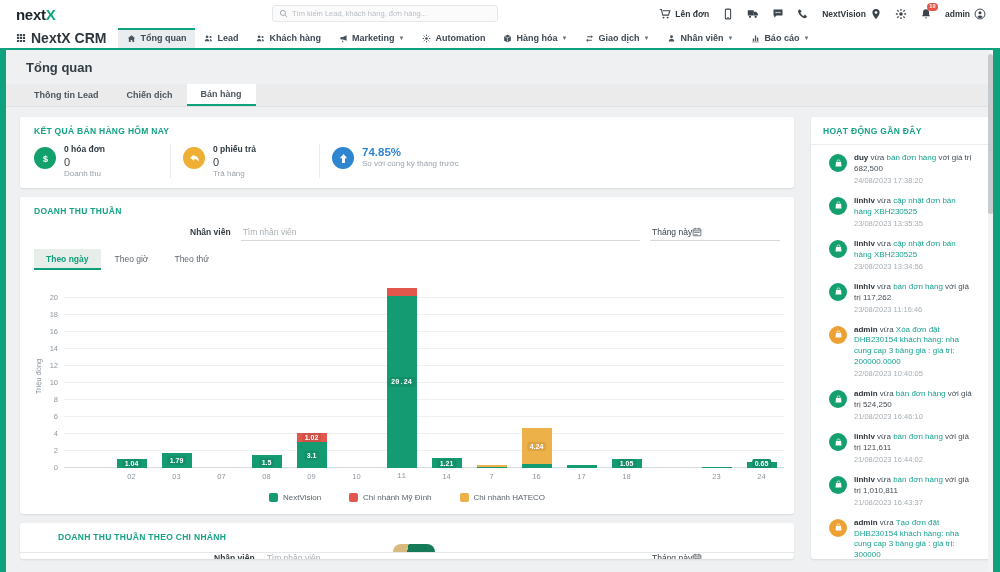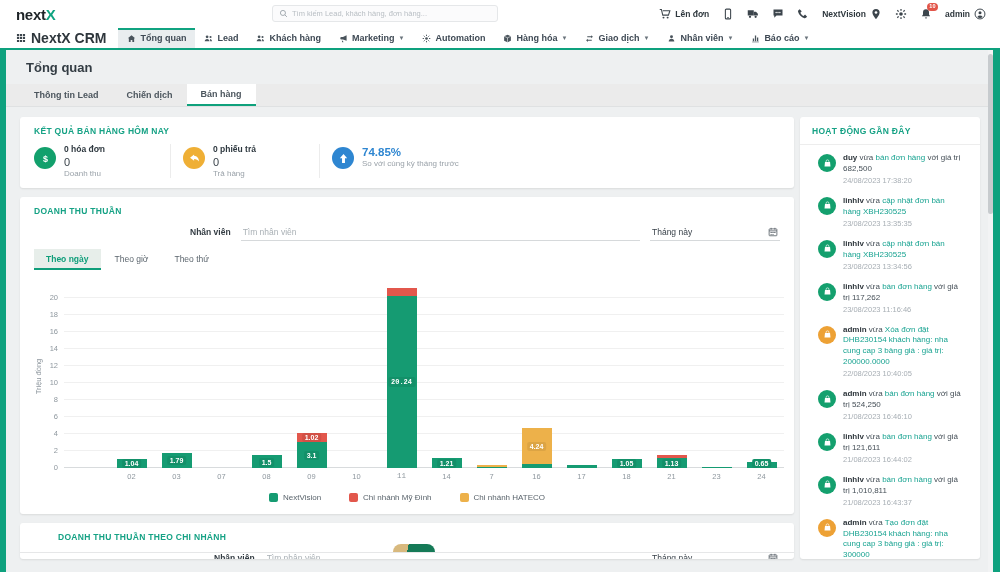--- a/index.html
+++ b/index.html
@@ -42,21 +42,21 @@
   
   .page { position:absolute; top:50px; bottom:0; left:0; right:0; background:#eef0f1;
     border-left:6px solid #0ea17e; border-right:7px solid #0ea17e; overflow:hidden; }
   .page-title { margin:10px 0 0 20px; font-size:13px; font-weight:bold; color:#333c43; }
   .tabbar { margin-top:9px; background:#ebebeb; height:23px; display:flex; align-items:stretch;
     padding-left:14px; border-bottom:1px solid #dfe1e2; }
   .ptab { display:flex; align-items:center; padding:0 14px; font-size:9px; color:#4c565e;
     font-weight:bold; cursor:pointer; }
   .ptab.active { background:#fff; border-bottom:2px solid #0fa17c; }
 
-  .content { display:flex; gap:6px; padding:10px 0 0 14px; height:452px; }
+  .content { display:flex; gap:17px; padding:10px 0 0 14px; height:452px; }
   .main { width:774px; display:flex; flex-direction:column; gap:9px; }
   .scard { background:#fff; border-radius:3px; box-shadow:0 1px 2px rgba(0,0,0,.09); }
   .card-head { font-size:8.5px; font-weight:bold; color:#16a285; letter-spacing:.3px; padding:9px 14px 6px; }
 
   
   .stats { display:flex; padding:2px 14px 10px; }
   .stat { display:flex; gap:8px; padding-right:12px; border-right:1px solid #ececec; margin-right:12px; }
   .stat:last-child { border-right:0; }
   .sicon { width:22px; height:22px; border-radius:50%; flex:none; display:flex; align-items:center;
     justify-content:center; color:#fff; margin-top:3px; }
@@ -65,21 +65,21 @@
   .stat .t2 { font-size:11px; color:#39424a; margin:2px 0 1px; }
   .stat .t3 { font-size:8px; color:#9aa2a9; }
   .stat .big { font-size:11.5px; font-weight:bold; }
 
   
   .filter { display:flex; align-items:flex-end; padding:2px 14px 2px 170px; gap:10px; }
   .flabel { font-size:8.5px; font-weight:bold; color:#333c43; padding-bottom:4px; }
   .finput { flex:1; border:0; border-bottom:1px solid #d6d9db; font-size:8.5px; padding:3px 2px;
     color:#444; outline:none; background:transparent; font-family:"Liberation Sans", sans-serif; }
   .finput::placeholder { color:#a9b0b5; }
-  .period { width:130px; display:flex; align-items:center; justify-content:space-between;
+  .period { width:130px; display:flex; align-items:center; 
     border-bottom:1px solid #d6d9db; padding:3px 2px; font-size:8.5px; color:#39424a; cursor:pointer; }
   .period svg { width:10px; height:10px; color:#555e65; display:block; }
 
   
   .ctabs { display:flex; gap:2px; padding:6px 14px 0; }
   .ctab { padding:5px 12px 4px; font-size:8.5px; color:#5c666e; cursor:pointer; }
   .ctab.active { background:#e7eeea; color:#0f9e7a; border-bottom:2px solid #0f9e7a; font-weight:bold; }
 
   
   .chart-wrap { position:relative; margin:16px 10px 0 44px; height:182px; }
@@ -477,26 +477,20 @@
             </div>
             <div class="bar-col" style="left: 68.75%; width: 6.25%;">
               <div class="bar-seg" title="NextVision: 0.3" style="bottom: 0px; height: 2.5514px; background: rgb(21, 155, 114);"></div>
               <div class="xlabel">17</div>
             </div>
             <div class="bar-col" style="left: 75%; width: 6.25%;">
               <div class="bar-seg" title="NextVision: 1.05" style="bottom: 0px; height: 8.92991px; background: rgb(21, 155, 114);"></div>
               <div class="bar-label" style="background: rgb(21, 155, 114); bottom: 0px;">1.05</div>
               <div class="xlabel">18</div>
             </div>
-            <div class="bar-col" style="left: 81.25%; width: 6.25%;">
-              <div class="bar-seg" title="NextVision: 1.13" style="bottom: 0px; height: 9.61028px; background: rgb(21, 155, 114);"></div>
-              <div class="bar-label" style="background: rgb(21, 155, 114); bottom: 0px;">1.13</div>
-              <div class="bar-seg" title="Chi nhánh Mỹ Đình: 0.35" style="bottom: 9.61028px; height: 2.97664px; background: rgb(226, 87, 76);"></div>
-              <div class="xlabel">21</div>
-            </div>
             <div class="bar-col" style="left: 87.5%; width: 6.25%;">
               <div class="bar-seg" title="NextVision: 0.08" style="bottom: 0px; height: 1.5px; background: rgb(21, 155, 114);"></div>
               <div class="xlabel">23</div>
             </div>
             <div class="bar-col" style="left: 93.75%; width: 6.25%;">
               <div class="bar-seg" title="NextVision: 0.65" style="bottom: 0px; height: 5.52804px; background: rgb(21, 155, 114);"></div>
               <div class="bar-label" style="background: rgb(21, 155, 114); bottom: 0px;">0.65</div>
               <div class="xlabel">24</div>
             </div>
           </div>

